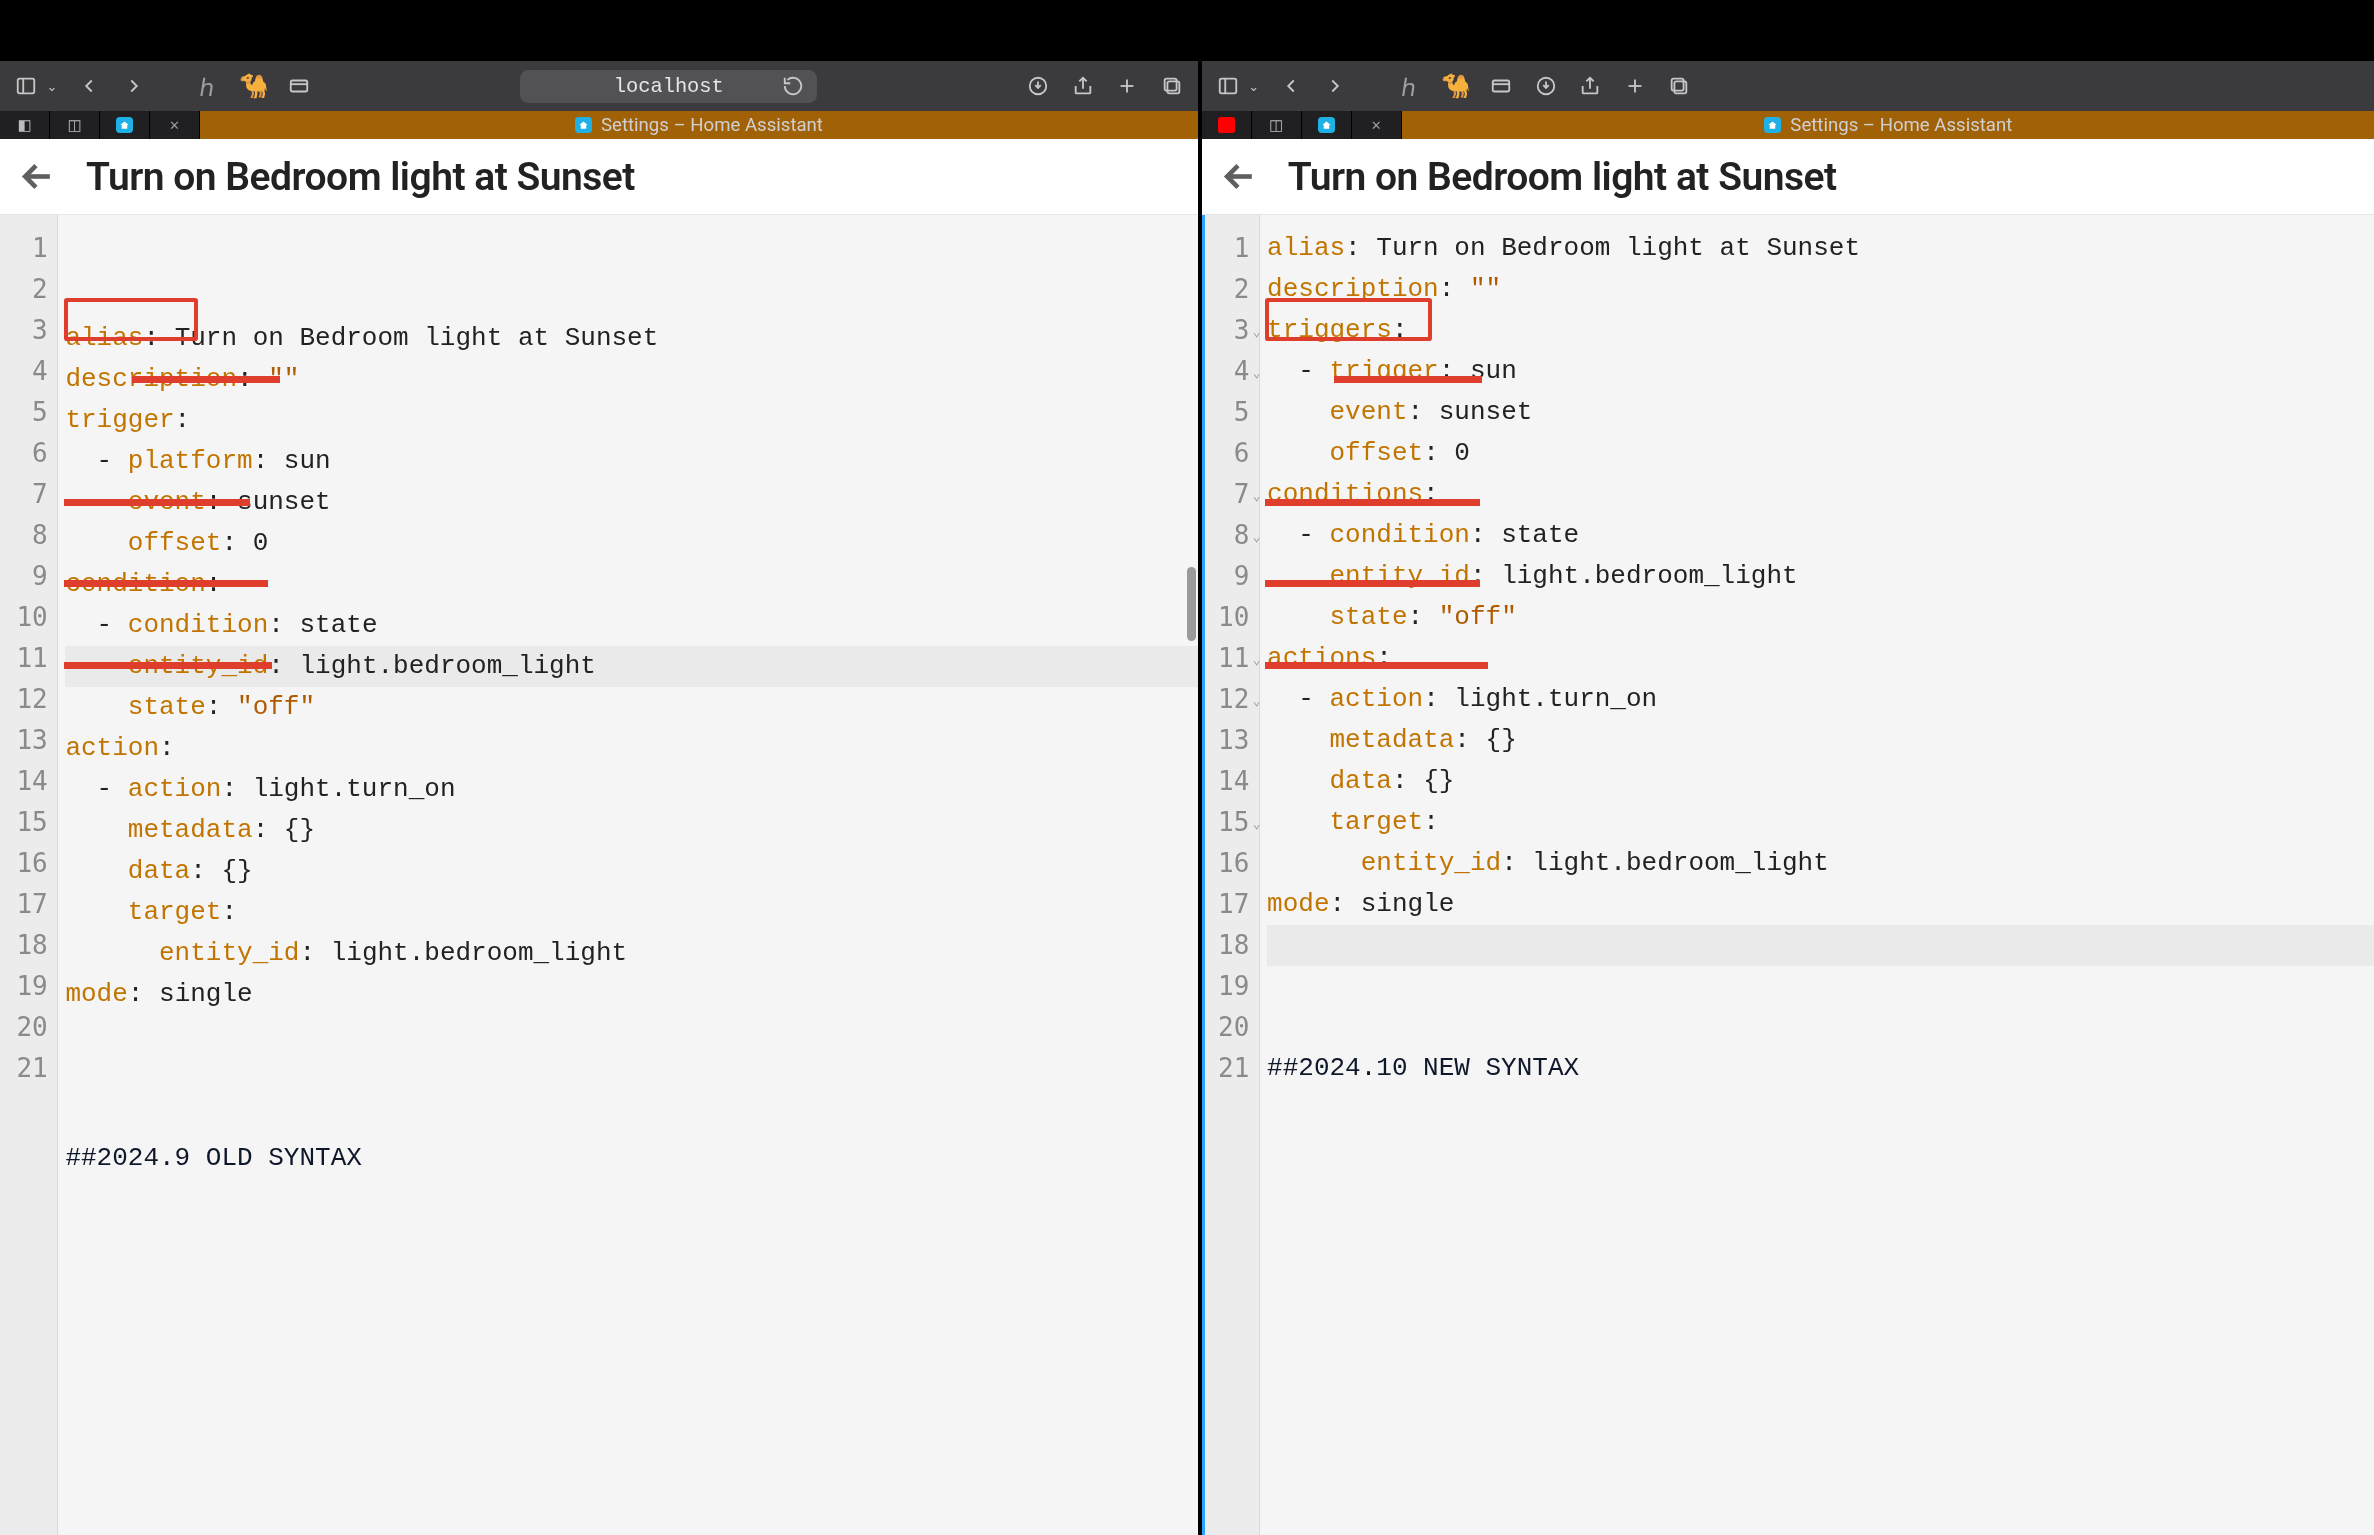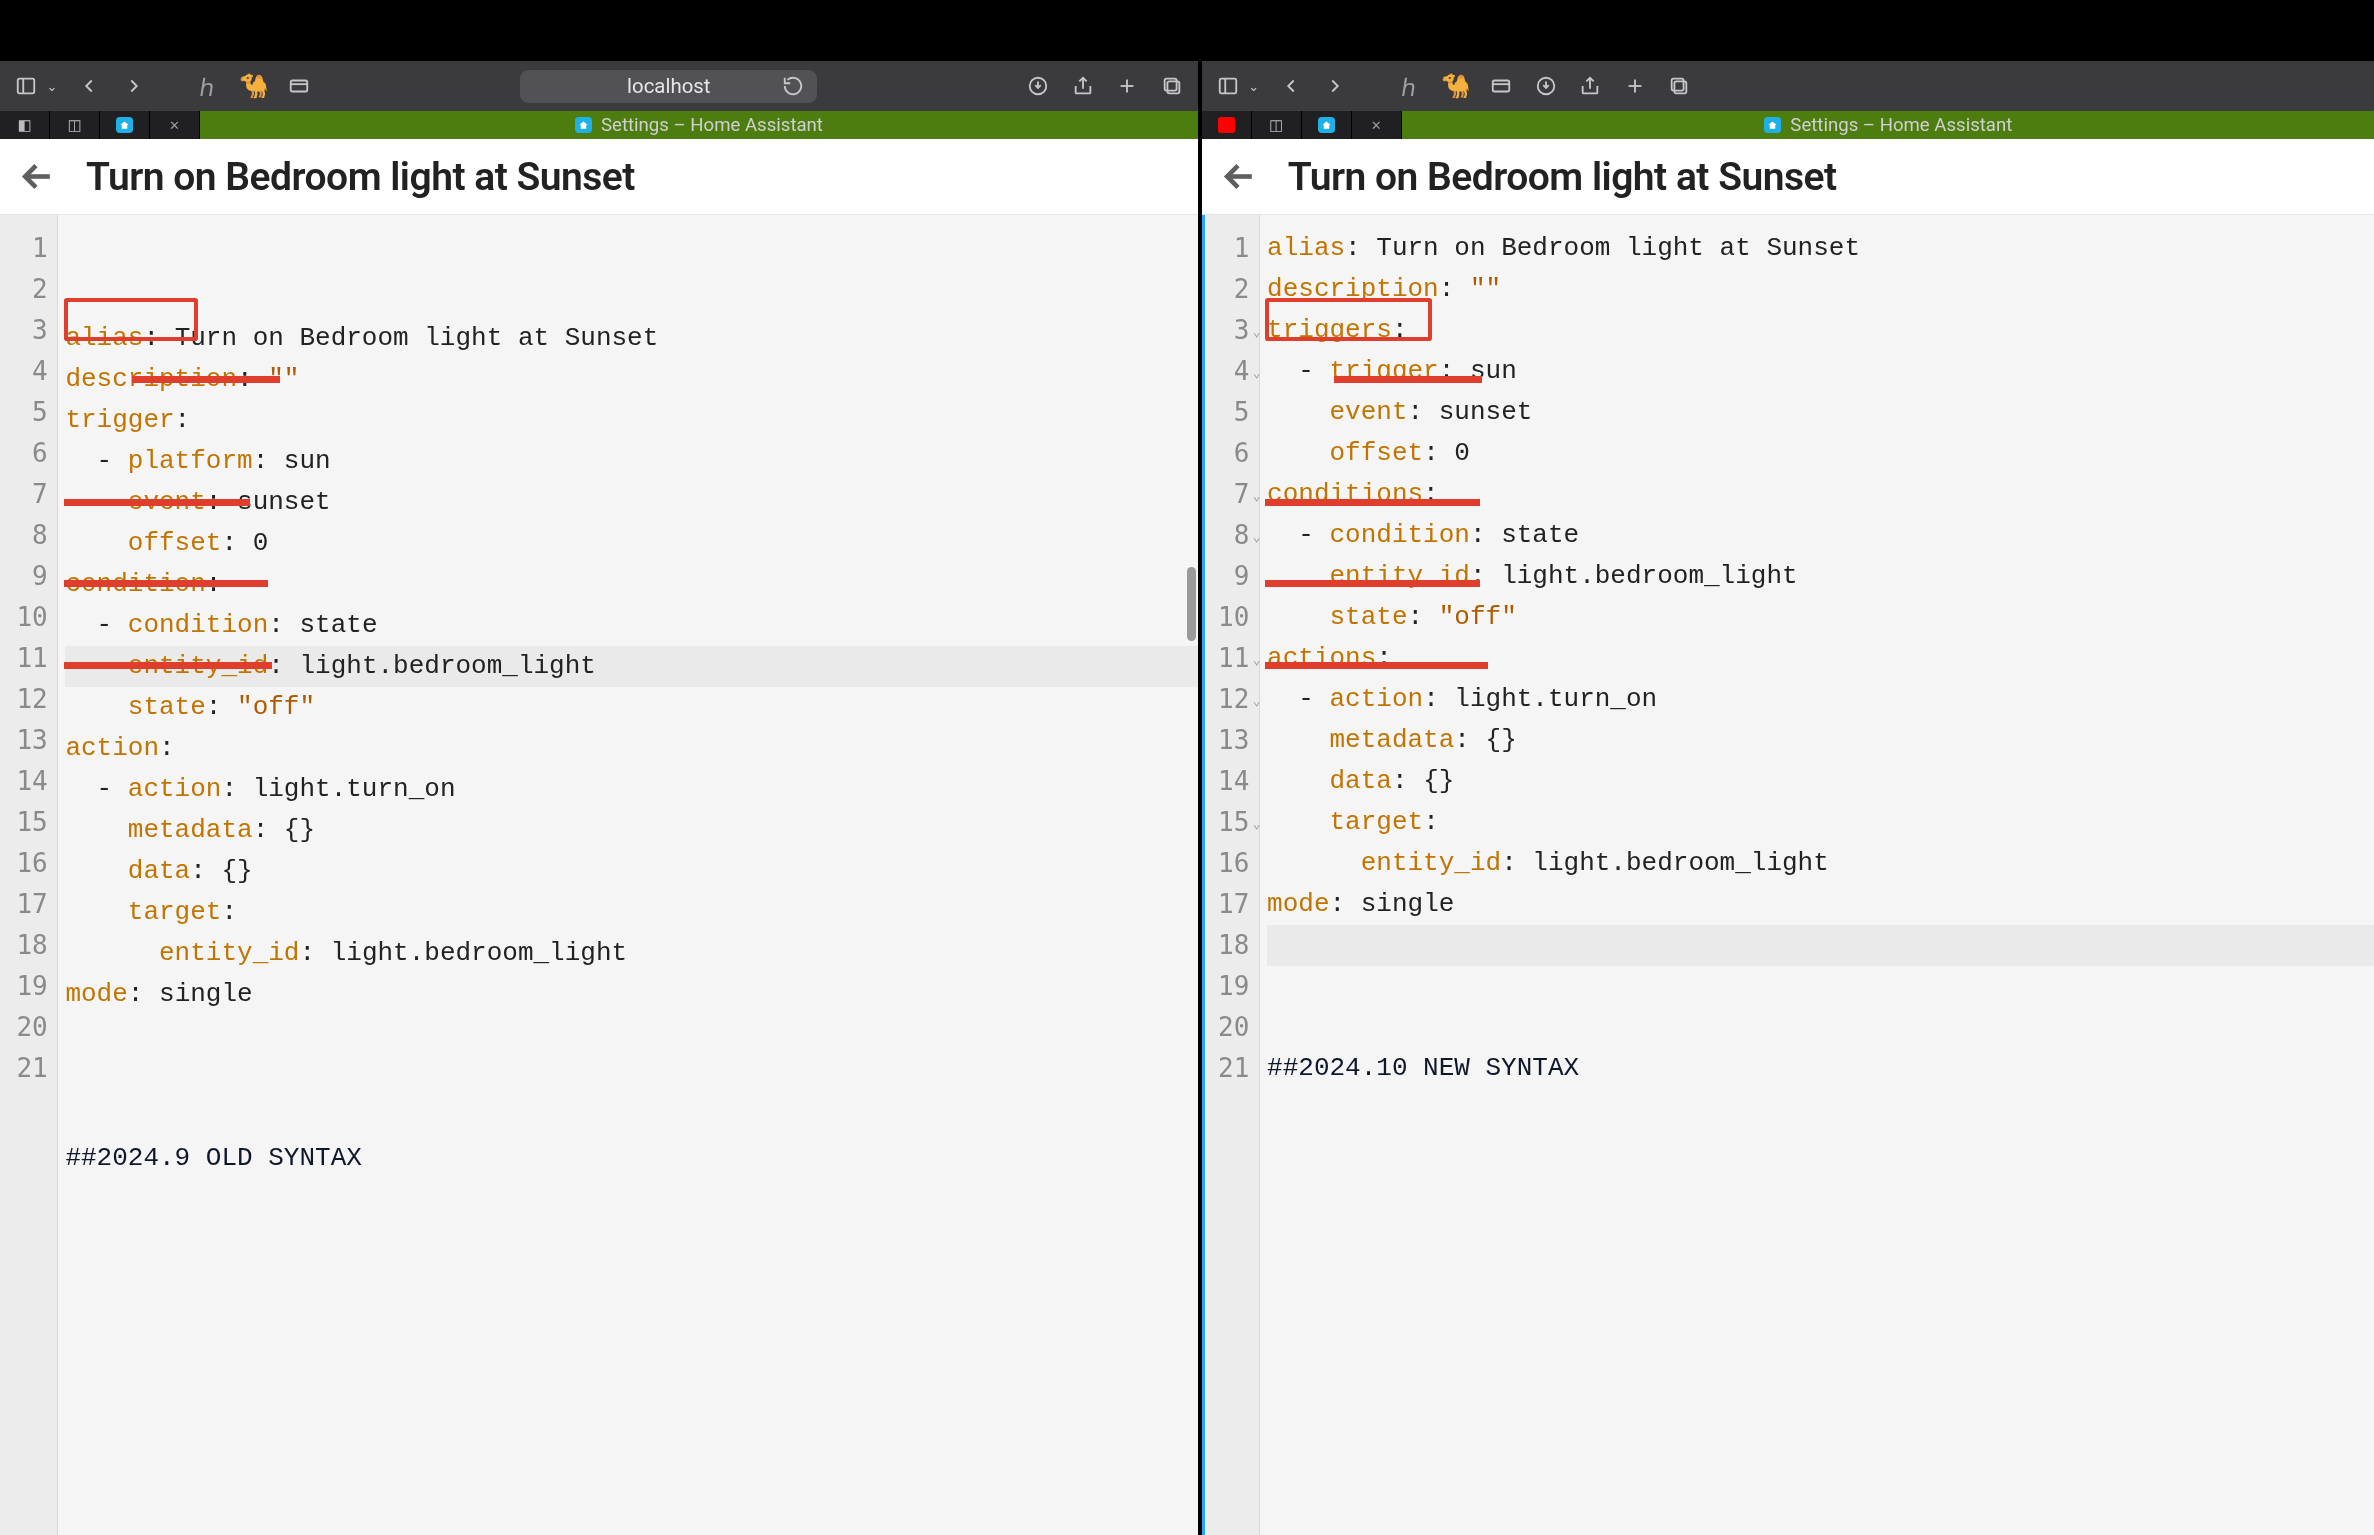--- a/index.html
+++ b/index.html
@@ -16,21 +16,21 @@
 
   
   .browser-toolbar {
     height: 50px; background: #3b3b3d; display: flex; align-items: center;
     padding: 0 13px; gap: 18.6px; color: #c7c7c9; font-size: 20.4px;
   }
   .toolbar-icon { width: 26px; height: 26px; display: flex; align-items: center; justify-content: center; color: #c7c7c9; }
   .toolbar-icon svg { width: 22px; height: 22px; stroke: currentColor; fill: none; stroke-width: 2; }
   .toolbar-dropdown { font-size: 13px; margin-left: -11px; }
   .toolbar-spacer-sm { width: 9.3px; }
-  .addr-wrap { flex: 1; display: flex; align-items: center; justify-content: center; position: relative; }
+  .addr-wrap { flex: 1; display: flex; align-items: center; justify-content: center; position: relative; font-family: Liberation Mono, monospace; }
   .addr-bar {
     background: #525254; border-radius: 8.3px; height: 33px; min-width: 297px;
     display: flex; align-items: center; padding: 0 16.7px; color: #e6e6e8; font-size: 20.4px;
     gap: 13px; position: relative;
   }
   .addr-text { flex: 1; text-align: center; }
   .addr-reload { position: absolute; right: 11px; }
   .ext-icon { font-size: 24px; color: #9f9fa1; width: 28px; text-align: center; }
 
   
@@ -39,21 +39,21 @@
   }
   .mini-tab {
     width: 50px; border-right: 0.9px solid #000; display: flex; align-items: center; justify-content: center;
     font-size: 15px; color: #bdbdbf;
   }
   .mini-tab .close { font-size: 13px; color: #9a9a9c; }
   .big-tab {
     flex: 1; display: flex; align-items: center; justify-content: center; gap: 9.3px;
     color: #d0d0d2; font-size: 18.6px; background: #2a2a2c;
   }
-  .big-tab.active { background: #4d7c0f; }
+  .big-tab.active { background: #a16207; }
   .ha-badge { width: 16.7px; height: 16.7px; border-radius: 3.7px; background: #1fb0e6; display: inline-flex; align-items: center; justify-content: center; }
   .ha-badge svg { width: 11px; height: 11px; fill: #fff; }
   .yt-badge { width: 16.7px; height: 16.7px; border-radius: 2.8px; background: #ff0000; display: inline-block; }
 
   
   .page-header {
     height: 76px; background: #fff; display: flex; align-items: center; gap: 26px;
     padding: 0 15px; border-bottom: 0.9px solid #e6e6e6;
   }
   .back-arrow { width: 45px; height: 45px; display: flex; align-items: center; justify-content: center; color: #5f5f5f; }

